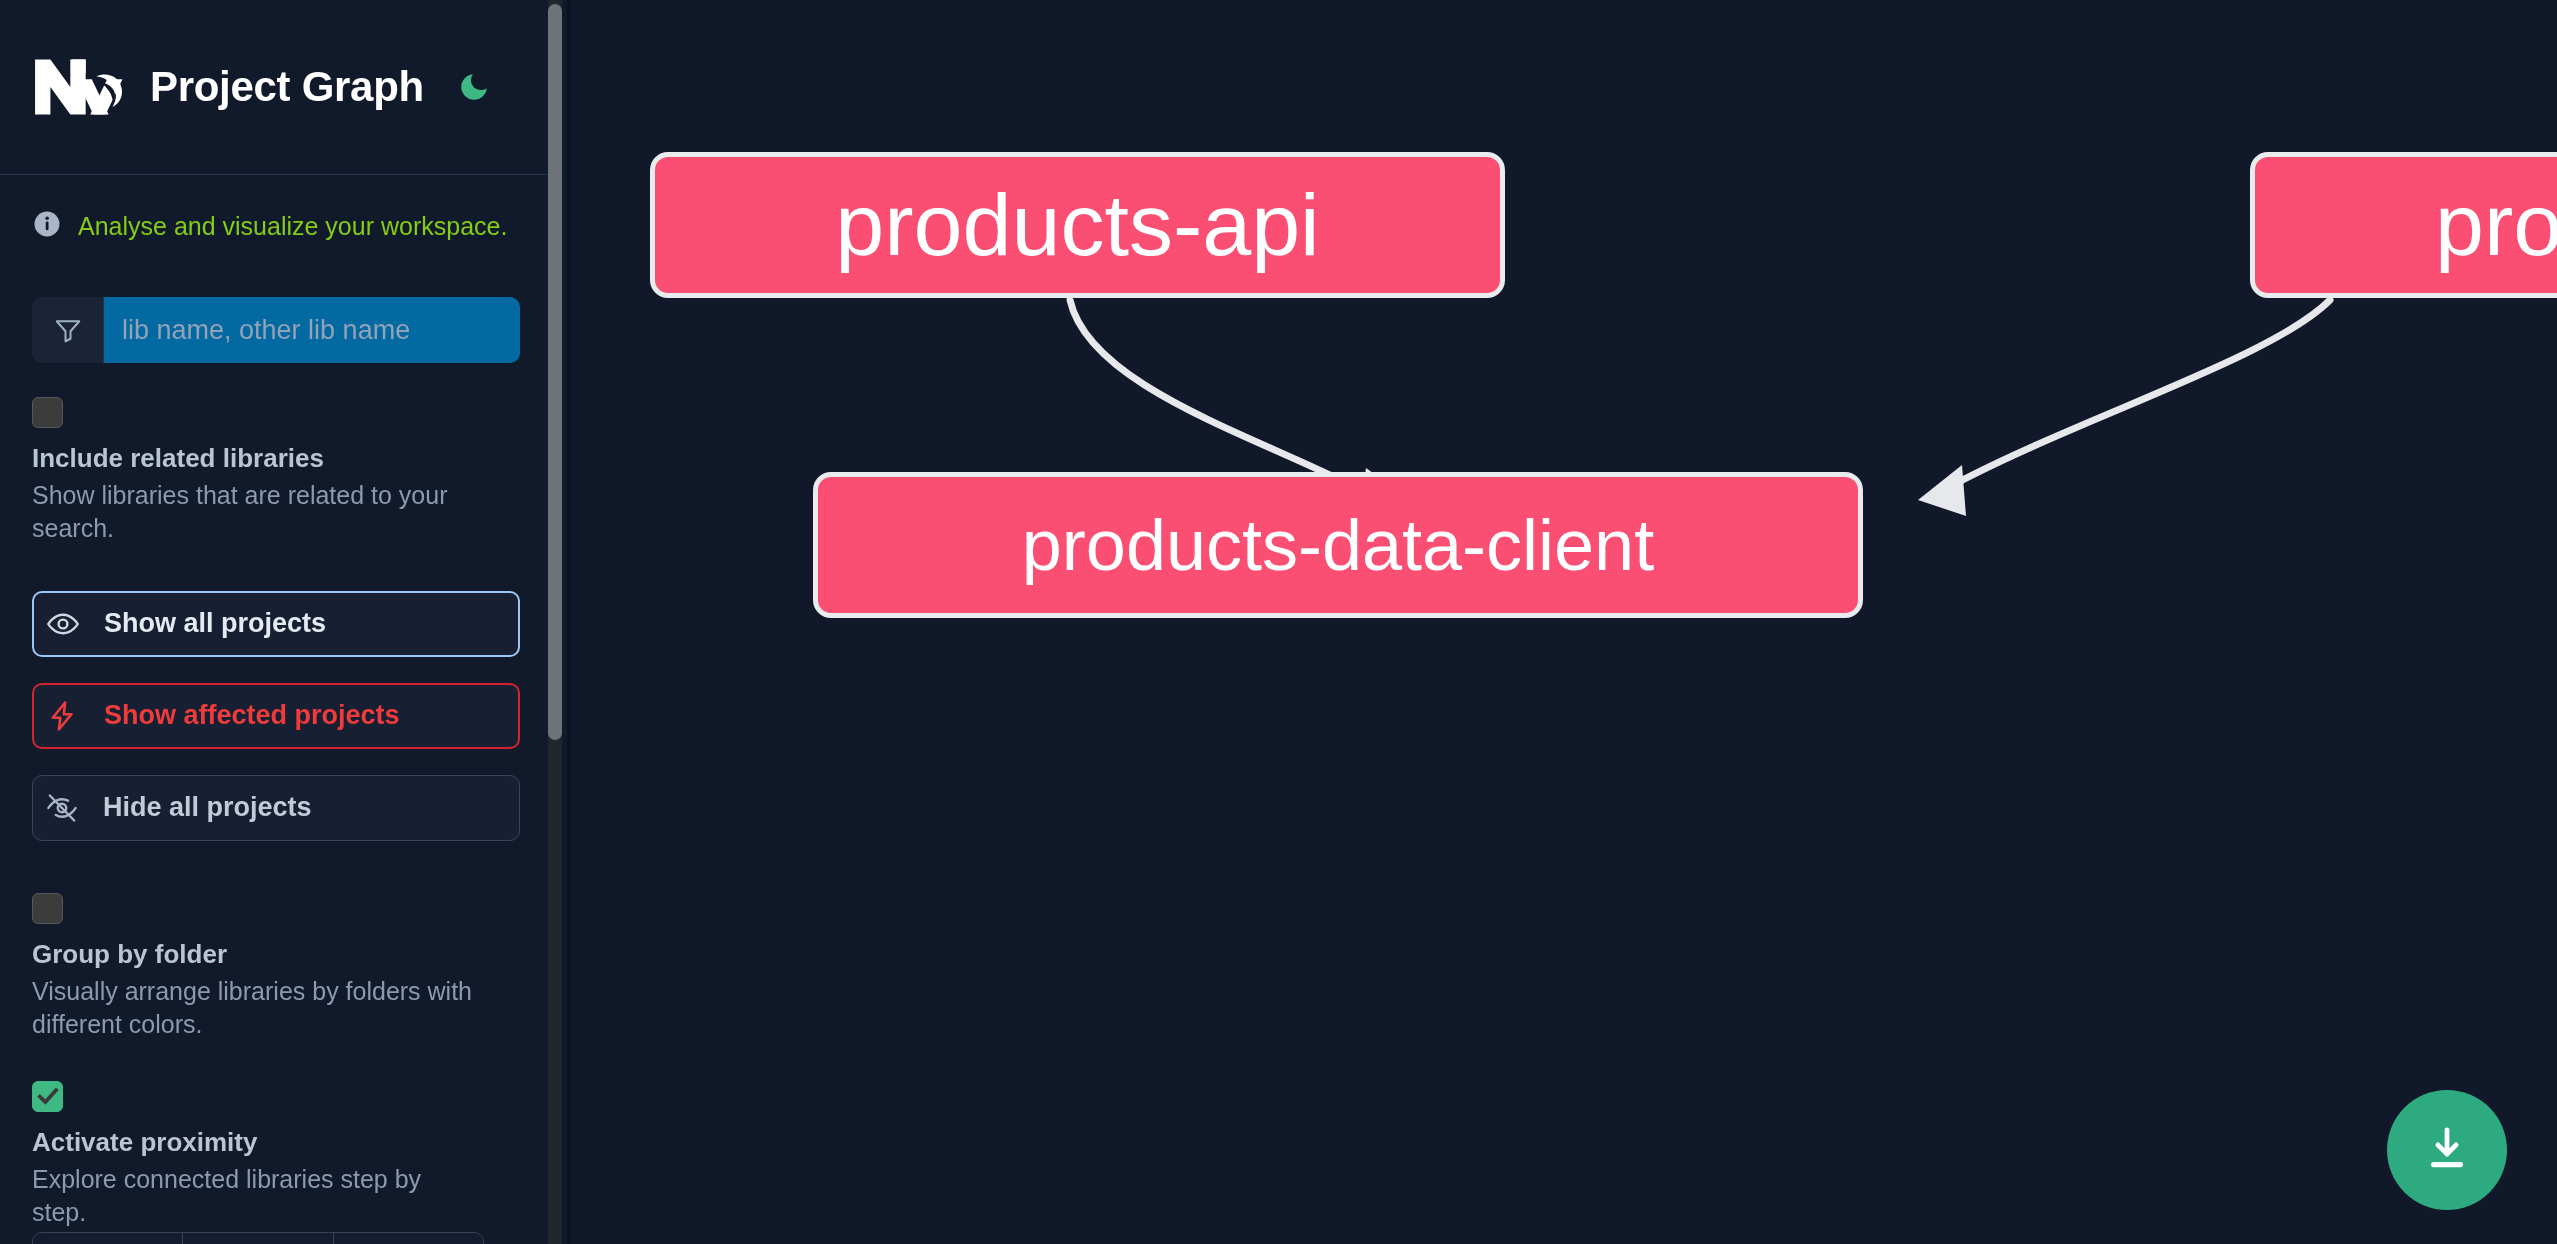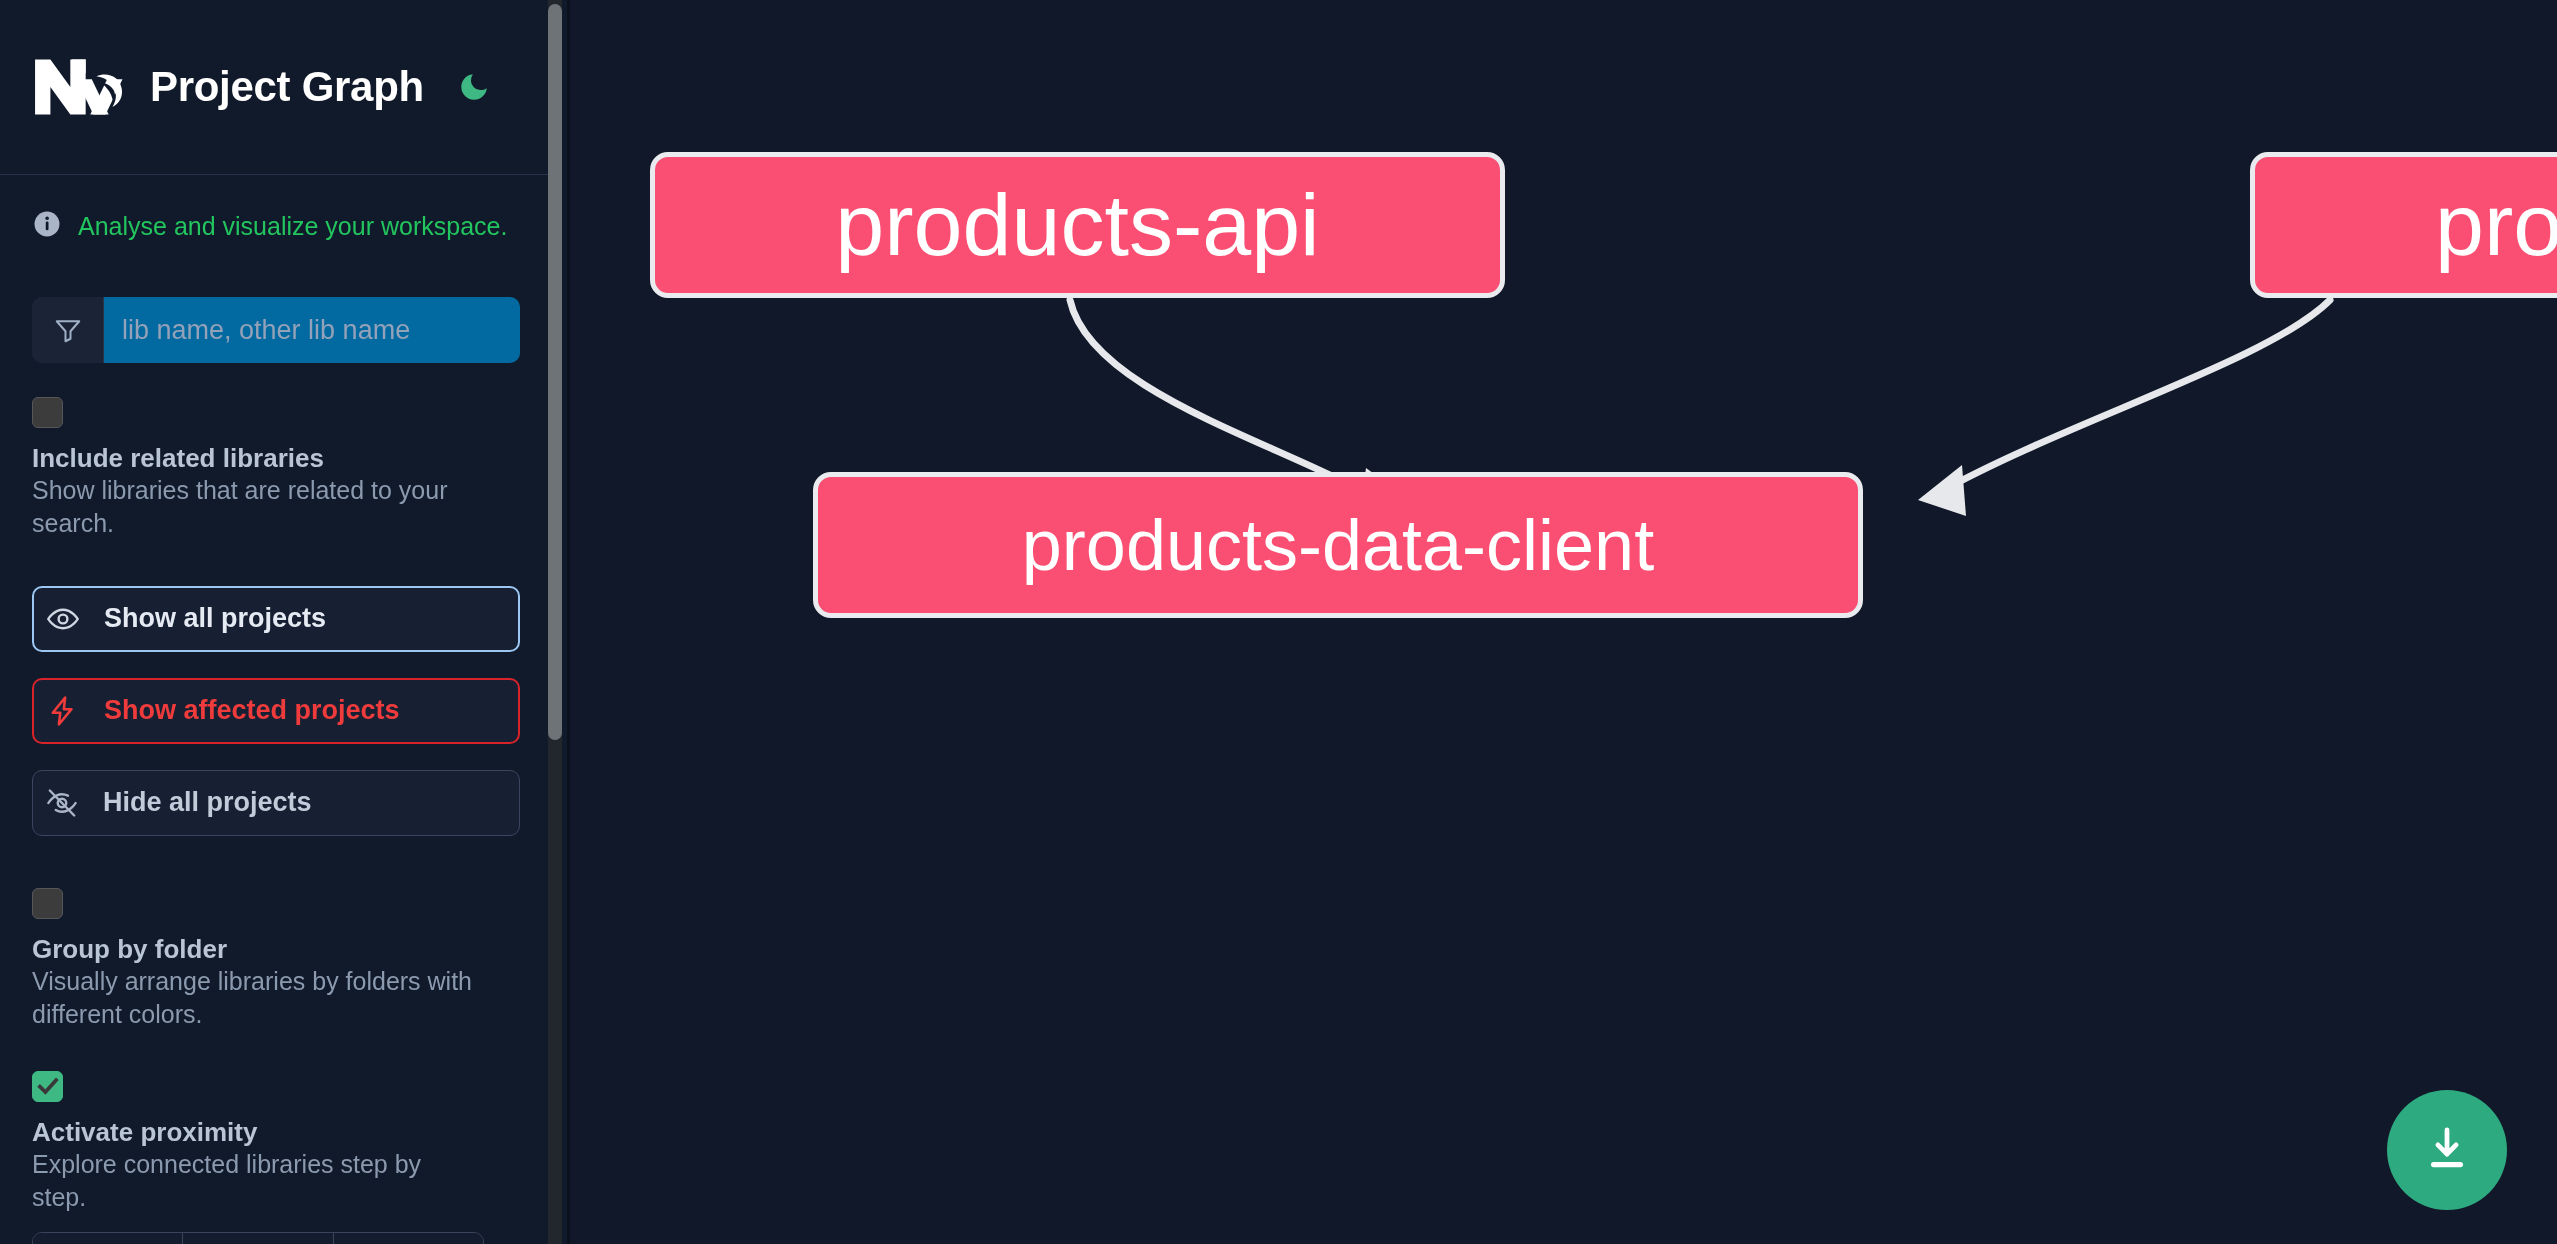--- a/index.html
+++ b/index.html
@@ -70,21 +70,21 @@
   .tagline {
     display: flex;
     align-items: center;
     gap: 16px;
     margin-top: 34px;
     margin-bottom: 0;
   }
   .tagline .info-ic { flex: 0 0 30px; }
   .tagline-text {
     font-size: 25px;
-    color: #22c55e;
+    color: #84cc16;
     white-space: nowrap;
   }
 
   
   .search-wrap {
     margin-top: 54px;
     display: flex;
     align-items: stretch;
     height: 66px;
     background: #1b2436;
@@ -140,20 +140,21 @@
   .cb-title {
     font-size: 26px;
     font-weight: 700;
     color: #b9c4d4;
     line-height: 1.15;
   }
   .cb-desc {
     font-size: 25px;
     color: #8c9aaf;
     line-height: 1.32;
+    margin-top: 5px;
     max-width: 440px;
   }
 
   
   .actions { margin-top: 46px; }
   .abtn {
     display: flex;
     align-items: center;
     gap: 22px;
     height: 66px;

